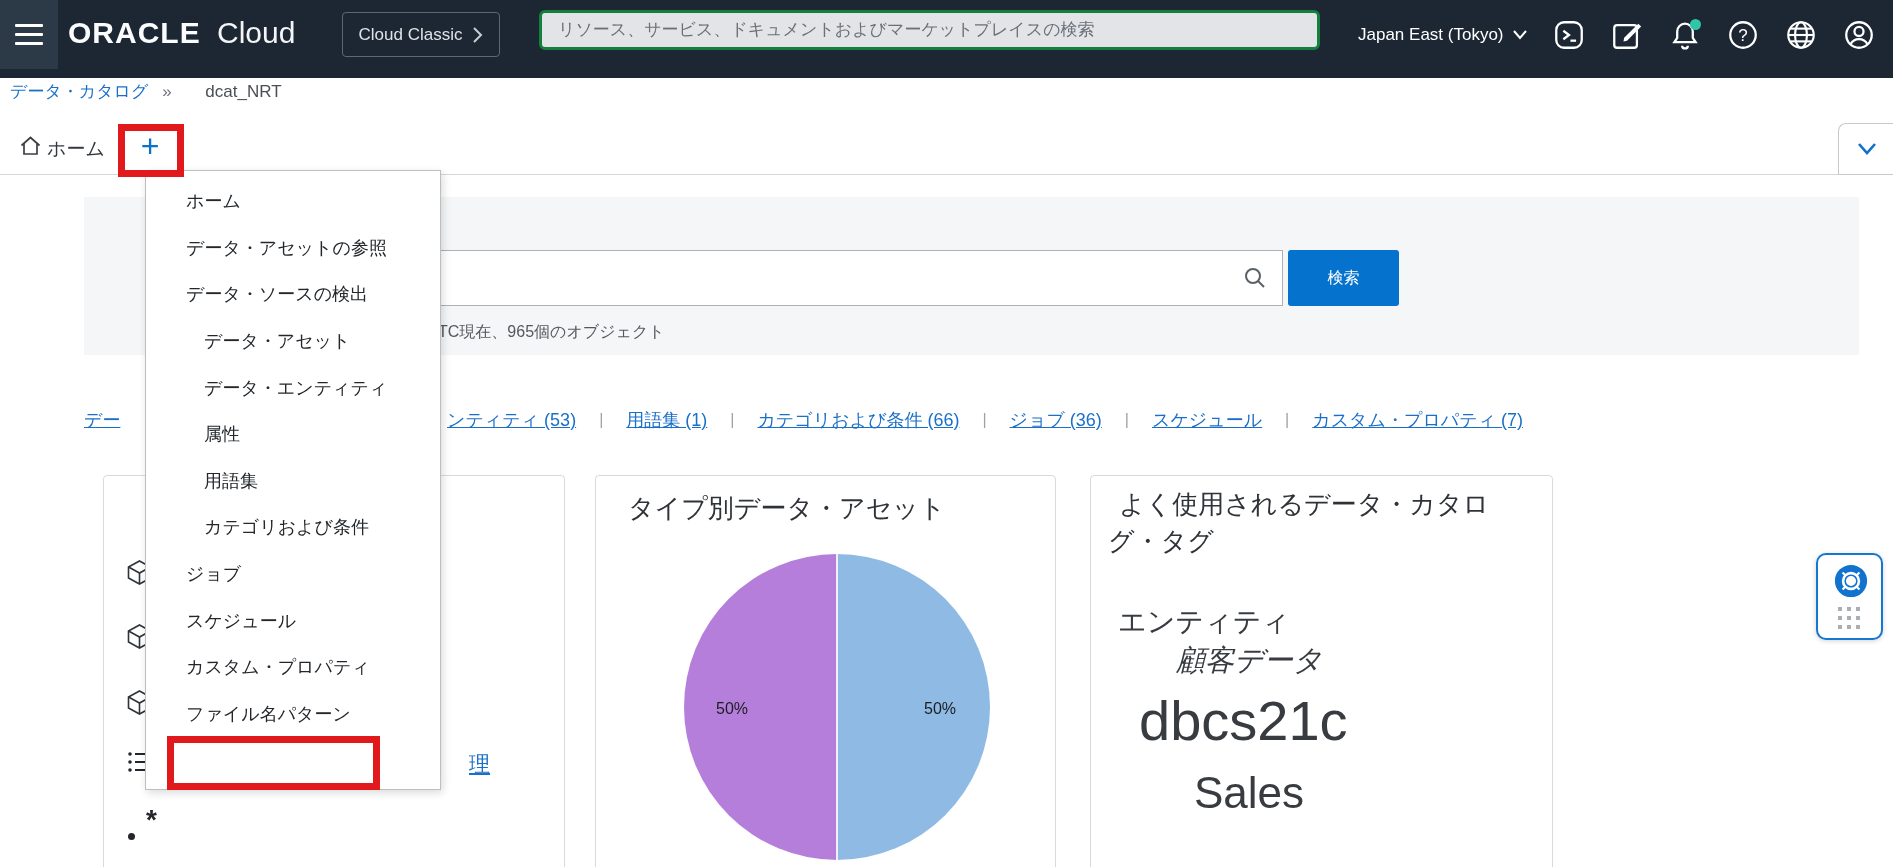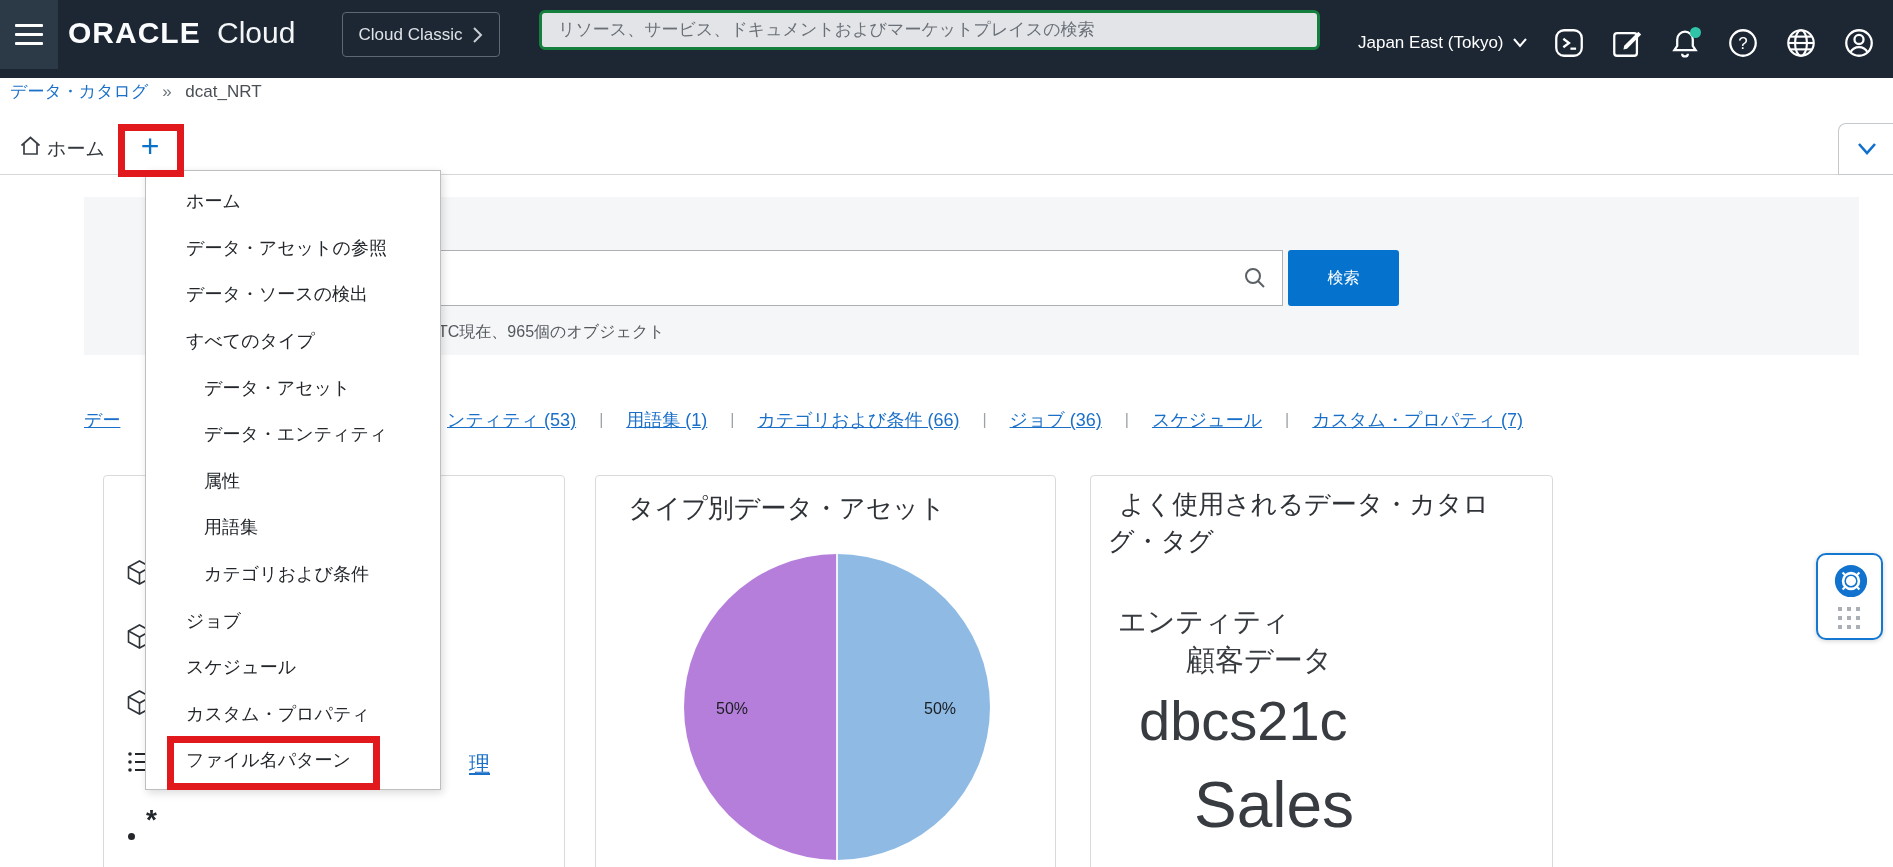--- a/index.html
+++ b/index.html
@@ -15,31 +15,31 @@
   .brand { left:68px; top:16px; font-size:30px; color:#FBFCFD; white-space:nowrap; }
   .brand .bold { font-weight:800; letter-spacing:1px; }
   .brand .light { font-weight:300; margin-left:8px; color:#F3F5F7; }
   .classic-btn { left:342px; top:12px; width:158px; height:45px; border:1px solid #5D6874; border-radius:4px;
                  color:#DFE3E8; font-size:17px; display:flex; align-items:center; justify-content:center; gap:9px; cursor:pointer; }
   .topbar-search { left:539px; top:10px; width:781px; height:40px; background:#E2E4E8; border:3px solid #15803d;
                    border-radius:6px; display:flex; align-items:center; padding:0 16px; }
   .topbar-search input { flex:1; border:none; background:transparent; outline:none; font-size:17px; color:#3A4046;
                          font-family:inherit; }
   .topbar-search input::placeholder { color:#6A7077; opacity:1; }
-  .topbar-right { left:1358px; top:0; height:69px; display:flex; align-items:center; gap:24px;margin-top:8px; }
+  .topbar-right { left:1358px; top:0; height:69px; display:flex; align-items:center; gap:24px; }
   .region { display:flex; align-items:center; gap:8px; color:#FFF; font-size:17px; cursor:pointer; white-space:nowrap; }
   .tb-icon { width:34px; height:34px; position:relative; cursor:pointer; flex:0 0 auto; }
   .tb-icon svg { width:34px; height:34px; }
   .badge-dot { position:absolute; right:1px; top:1px; width:11px; height:11px; border-radius:50%; background:#30C4A8; }
 
   
   .breadcrumb { left:10px; top:80px; font-size:17px; white-space:nowrap; }
   .breadcrumb a { color:#1A6FC8; text-decoration:none; cursor:pointer; }
   .crumb-sep { color:#6E747B; margin:0 9px; }
-  .crumb-current { color:#4A4F55; }
+  .crumb-current { color:#4A4F55;margin-left:20px; }
   .home-row-border { left:0; top:174px; width:1893px; border-top:1px solid #D4D6D8; }
   .home-icon { left:18px; top:134px; }
   .home-label { left:47px; top:136px; font-size:19px; color:#33383E; cursor:pointer; }
   .add-btn { left:133px; top:126px; width:34px; height:40px; color:#0B72C7; font-size:32px; font-weight:400;
              text-align:center; line-height:40px; cursor:pointer; }
   .collapse-box { left:1838px; top:123px; width:56px; height:52px; background:#fff; border:1px solid #C6C9CC;
                   border-right:none; border-radius:8px 0 0 0; display:flex; align-items:center; justify-content:center; cursor:pointer; }
 
   
   .hero { left:84px; top:197px; width:1775px; height:158px; background:#F5F6F7; }
@@ -253,30 +253,29 @@
   <span class="pie-label" style="left:120px; top:224px;">50%</span>
   <span class="pie-label" style="left:328px; top:224px;">50%</span>
 </div>
 
 <div class="abs card card3">
   <div class="abs card-title" style="left:17px; top:10px; line-height:37px;">
     <span style="display:block; padding-left:11px;">よく使用されるデータ・カタロ</span>
     <span style="display:block;">グ・タグ</span>
   </div>
   <span class="tag" style="left:27px; top:127px; font-size:28px;">エンティティ</span>
-  <span class="tag" style="left:95px; top:165px; font-size:29px;">顧客データ</span>
+  <span class="tag" style="left:85px; top:165px; font-size:29px;font-style:italic;">顧客データ</span>
   <span class="tag" style="left:48px; top:212px; font-size:56px;">dbcs21c</span>
-  <span class="tag" style="left:103px; top:292px; font-size:64px;">Sales</span>
+  <span class="tag" style="left:103px; top:292px; font-size:44px;">Sales</span>
 </div>
 
 <div class="abs menu">
   <div class="menu-item">ホーム</div>
   <div class="menu-item">データ・アセットの参照</div>
   <div class="menu-item">データ・ソースの検出</div>
-  <div class="menu-item">すべてのタイプ</div>
   <div class="menu-item indent">データ・アセット</div>
   <div class="menu-item indent">データ・エンティティ</div>
   <div class="menu-item indent">属性</div>
   <div class="menu-item indent">用語集</div>
   <div class="menu-item indent">カテゴリおよび条件</div>
   <div class="menu-item">ジョブ</div>
   <div class="menu-item">スケジュール</div>
   <div class="menu-item">カスタム・プロパティ</div>
   <div class="menu-item">ファイル名パターン</div>
 </div>

